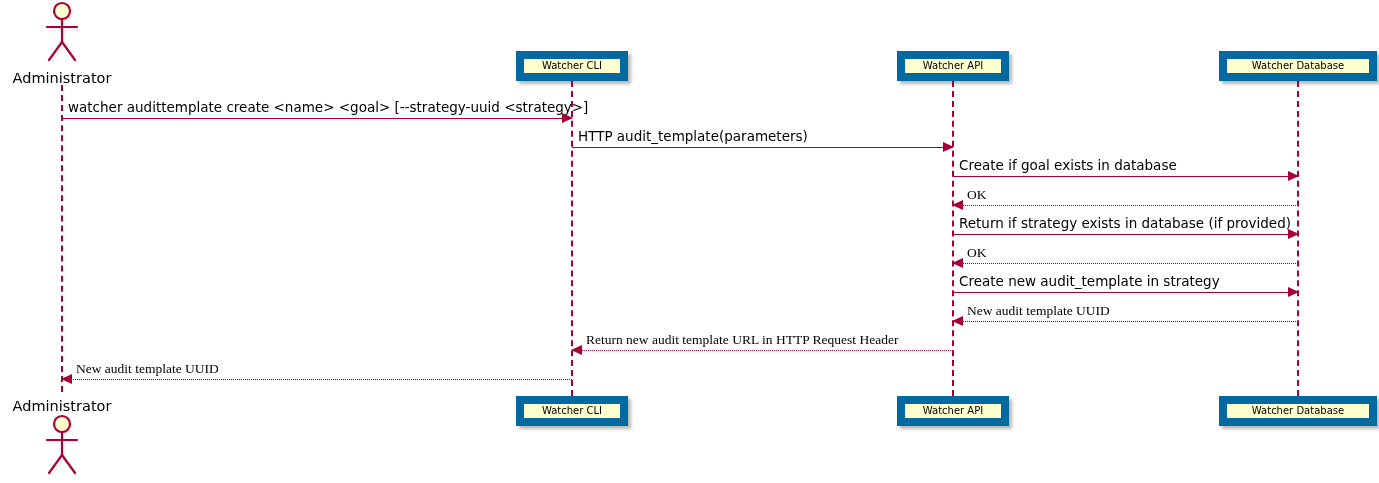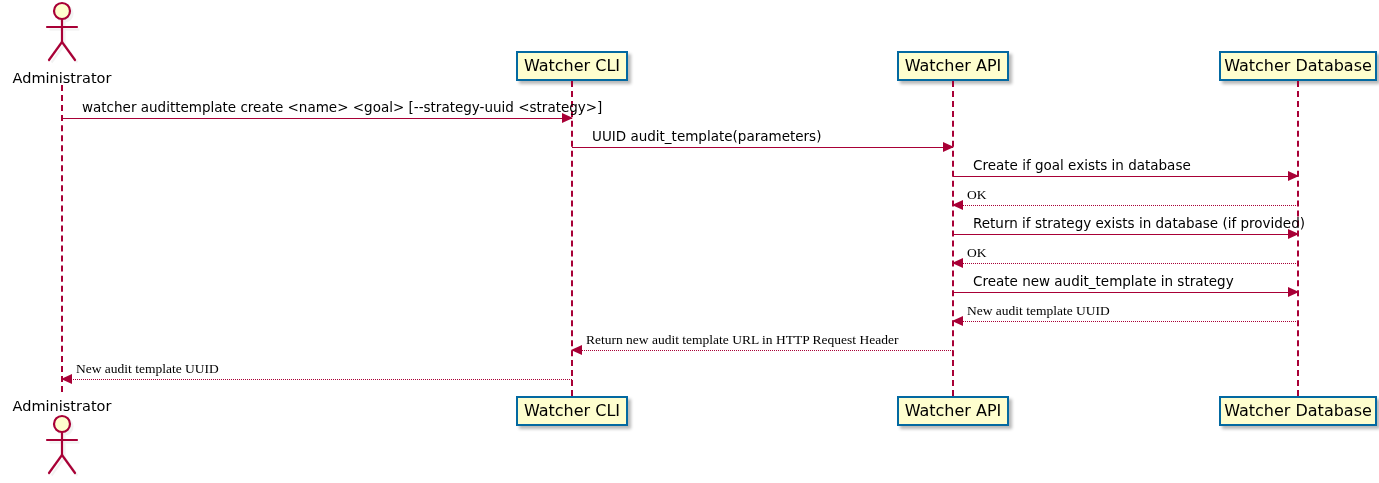--- a/index.html
+++ b/index.html
@@ -12,27 +12,27 @@
 
   
   .lifeline{
     position:absolute;width:0;border-left:2px dashed #A80036;
   }
 
   
   .pbox{
     position:absolute;
     background:#FEFECE;
-    border:2px solid #0369a1;
+    border:8px solid #0369a1;
     box-shadow:3px 3px 3px rgba(0,0,0,.28);
     height:30px;
     box-sizing:border-box;
     display:flex;align-items:center;justify-content:center;
     padding:0 11px;
-    font-size:16px;
+    font-size:10px;
     color:#000;
     white-space:nowrap;
     line-height:1;
   }
 
   
   .actor{position:absolute;width:46px;height:62px;}
   .actor svg{display:block;overflow:visible;}
   .actor-label{
     position:absolute;font-size:14.5px;color:#000;white-space:nowrap;text-align:center;
@@ -49,21 +49,21 @@
     position:absolute;top:-5px;width:0;height:0;
     border-top:5.5px solid transparent;
     border-bottom:5.5px solid transparent;
   }
   .msg.right .head{right:-1px;border-left:11px solid #A80036;}
   .msg.left  .head{left:-1px; border-right:11px solid #A80036;}
   .msg .label{
     position:absolute;bottom:4px;
     font-size:13.5px;color:#000;white-space:nowrap;line-height:1;
   }
-  .msg.right .label{left:20px;}
+  .msg.right .label{left:6px;}
   .msg.left  .label{left:14px;font-family:Liberation Serif, serif;}
 </style>
 </head>
 <body>
 
 <div id="canvas">
     <div class="actor" style="left: 39px; top: 2px;">
       <svg width="46" height="62" viewBox="0 0 46 62">
         <g stroke="#A80036" stroke-width="2.2" fill="none" transform="translate(2.5,2.5)" opacity="0.22" style="filter:none">
           <circle cx="23" cy="9" r="8" fill="#c8c8c8" stroke="#c8c8c8"></circle>
@@ -124,21 +124,21 @@
     <div class="lifeline" style="left: 952px; top: 81px; height: 315px;"></div>
     <div class="lifeline" style="left: 1297px; top: 81px; height: 315px;"></div>
     <div class="msg right" style="left: 62px; width: 510px; top: 118px;">
       <div class="line"></div>
       <div class="head"></div>
       <div class="label">watcher audittemplate create &lt;name&gt; &lt;goal&gt; [--strategy-uuid &lt;strategy&gt;]</div>
     </div>
     <div class="msg right" style="left: 572px; width: 381px; top: 147px;">
       <div class="line"></div>
       <div class="head"></div>
-      <div class="label">UUID audit_template(parameters)</div>
+      <div class="label">HTTP audit_template(parameters)</div>
     </div>
     <div class="msg right" style="left: 953px; width: 345px; top: 176px;">
       <div class="line"></div>
       <div class="head"></div>
       <div class="label">Create if goal exists in database</div>
     </div>
     <div class="msg left dotted" style="left: 953px; width: 345px; top: 205px;">
       <div class="line"></div>
       <div class="head"></div>
       <div class="label">OK</div>

